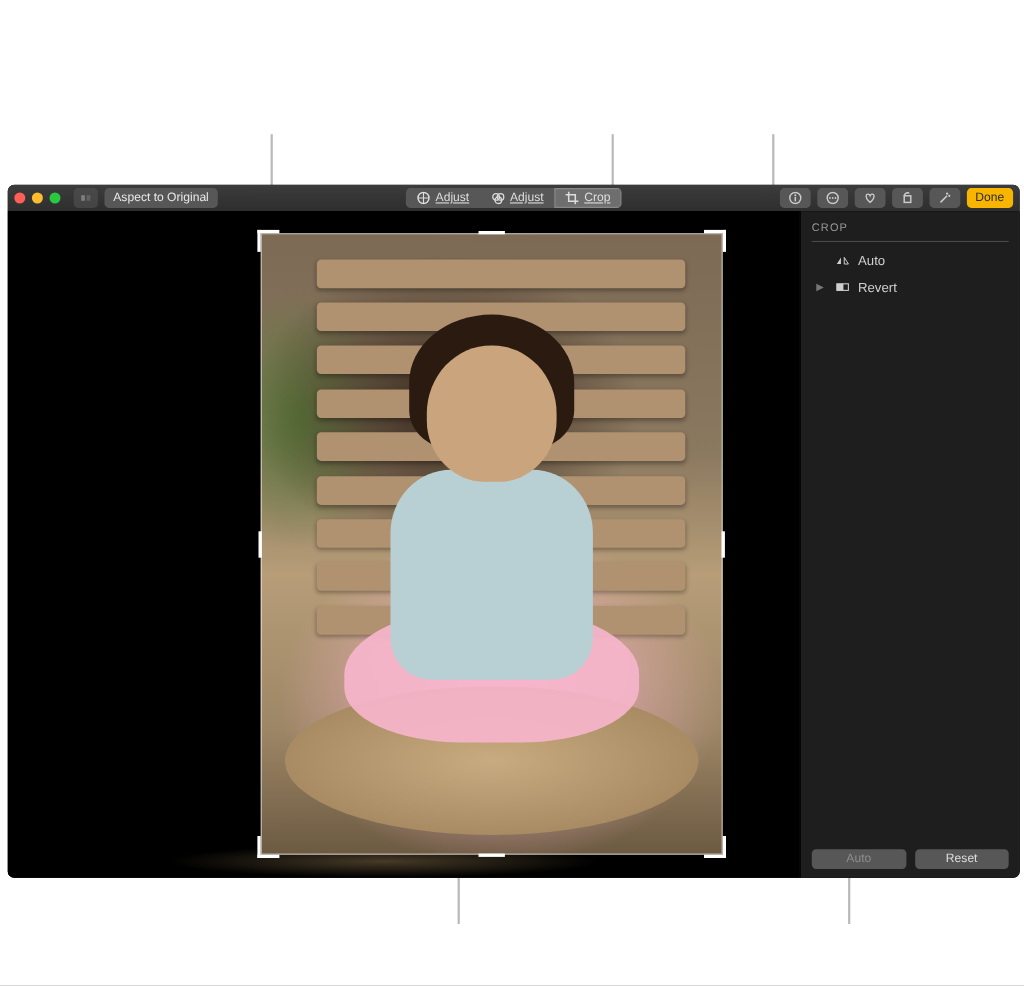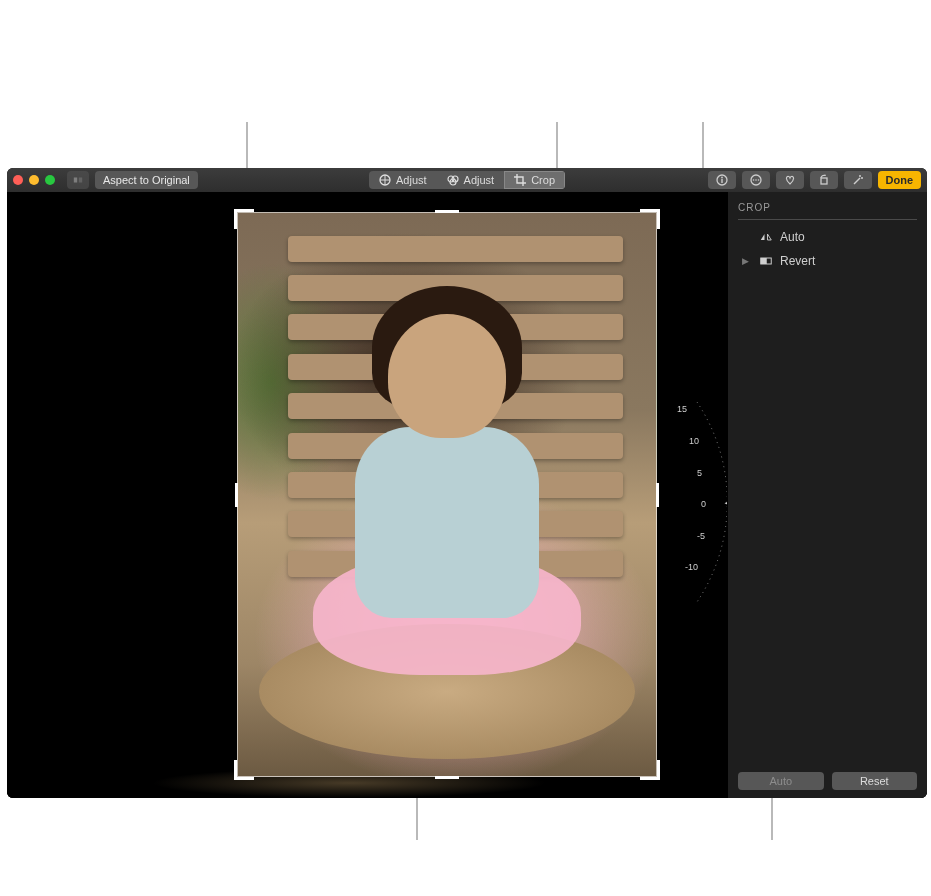--- a/index.html
+++ b/index.html
@@ -56,30 +56,31 @@
   .pill.disabled { opacity: .55; }
   .pill.icon-only { width: 28px; justify-content: center; padding: 0; }
 
   .center-group {
     position: absolute;
     left: 50%; transform: translateX(-50%);
     display: flex; align-items: flex-end; gap: 0;
     background: #575757;
     border-radius: 4px;
     overflow: hidden;
+    text-decoration: underline;
   }
   .center-group .seg { padding: 2px 10px; display:flex; align-items:center; gap:5px; height:18px; }
   .center-group .seg.active { background: #6e6e6e; box-shadow: inset 0 0 0 1px #888; }
 
   .right-group { margin-left: auto; display: flex; gap: 6px; align-items: center; }
 
   .done-btn {
     background: #f7b500;
     color: #2b2b2b;
-    font-weight: 700;
+    font-weight: 400;
     border-radius: 4px;
     padding: 2px 8px;
     height: 18px;
     display:flex; align-items:center;
   }
 
   
   .ico { width: 12px; height: 12px; display:inline-flex; align-items:center; justify-content:center; }
   svg { display:block; }
 
@@ -282,32 +283,20 @@
         <div class="crop-corner cc-tl"></div>
         <div class="crop-corner cc-tr"></div>
         <div class="crop-corner cc-bl"></div>
         <div class="crop-corner cc-br"></div>
         <div class="crop-mid cm-t"></div>
         <div class="crop-mid cm-b"></div>
         <div class="crop-mid cm-l"></div>
         <div class="crop-mid cm-r"></div>
       </div>
 
-      <div class="dial">
-        <svg viewBox="0 0 80 220" width="80" height="220">
-          <path d="M 50 10 A 180 180 0 0 1 50 210" fill="none" stroke="#cfcfcf" stroke-width="0.6" stroke-dasharray="1 4"></path>
-          <text x="30" y="20">15</text>
-          <text x="42" y="52">10</text>
-          <text x="50" y="84">5</text>
-          <text x="54" y="115">0</text>
-          <text x="50" y="147">-5</text>
-          <text x="38" y="178">-10</text>
-        </svg>
-        <span class="pointer">◀</span>
-      </div>
     </div>
 
     <div class="side-panel">
       <div class="panel-title">CROP</div>
 
       <div class="panel-item">
         <span class="tri"></span>
         <span class="ico">
           <svg viewBox="0 0 16 12" width="16" height="12">
               <path d="M1 10 L6 2 L6 10 Z" fill="#cfcfcf"></path>

